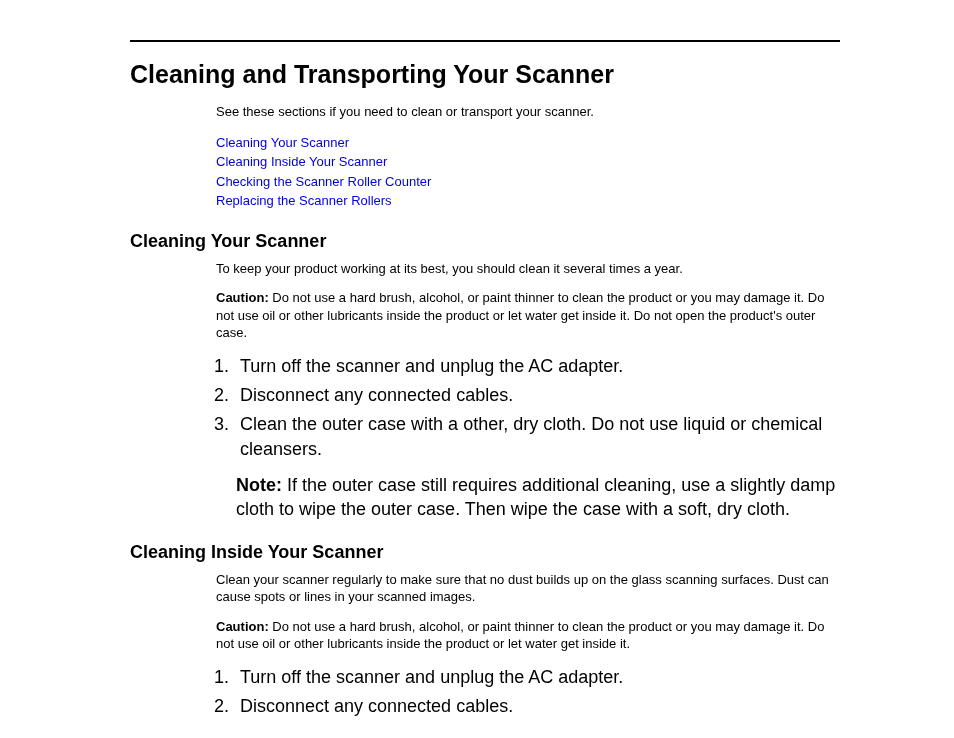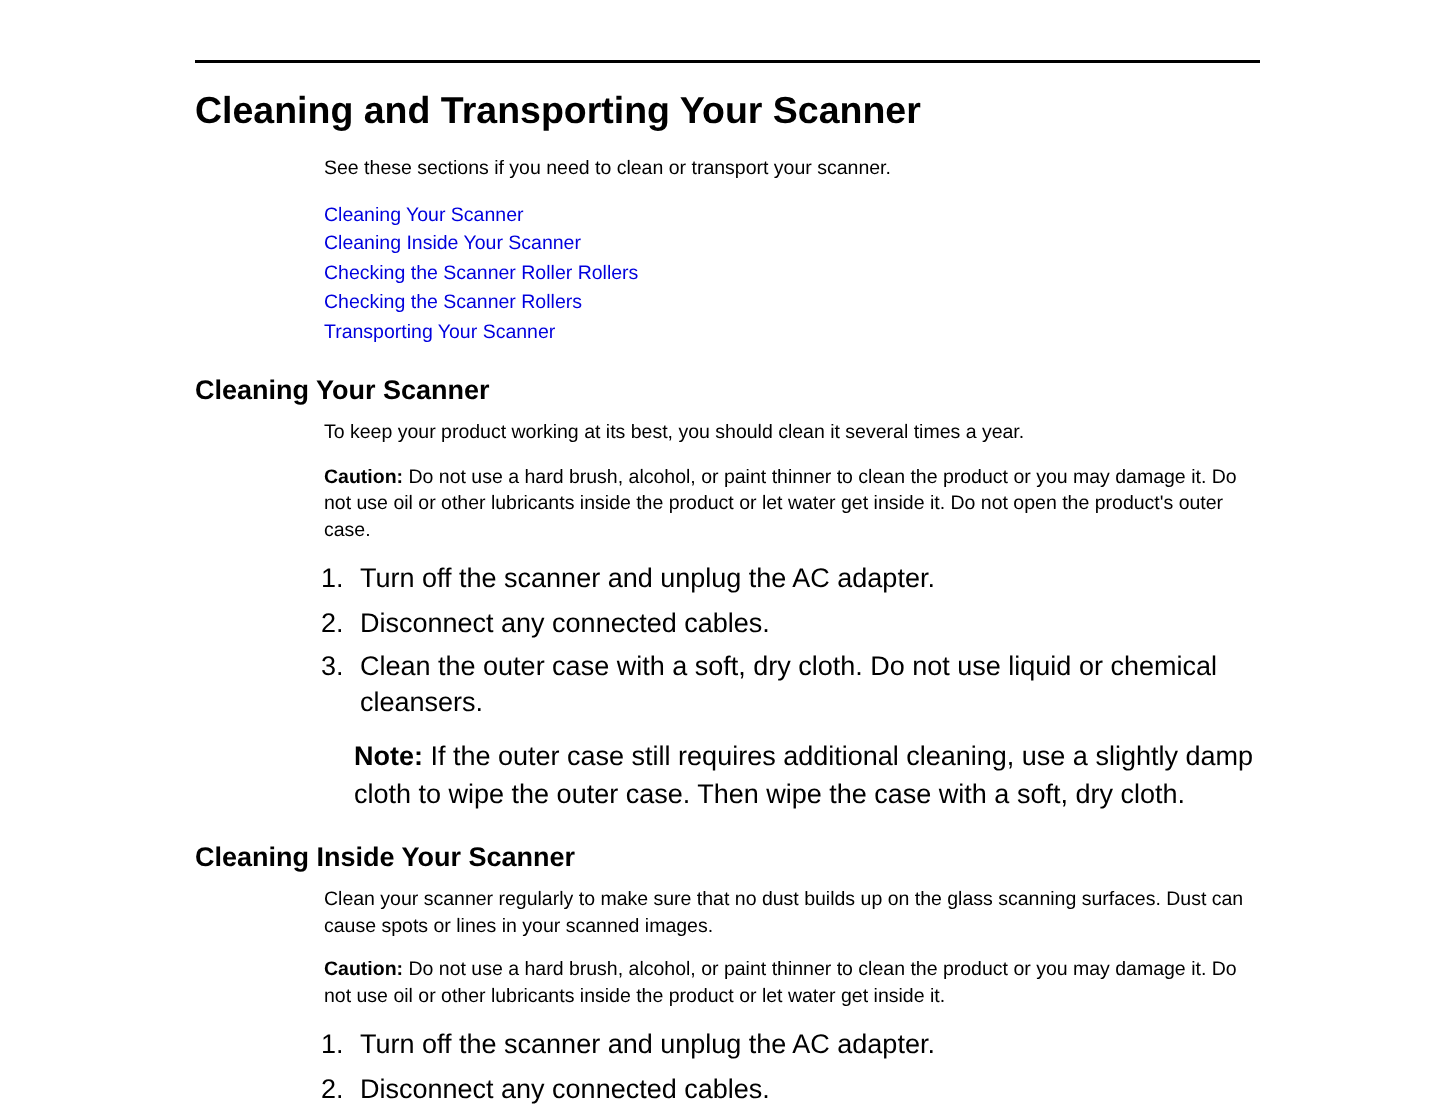--- a/index.html
+++ b/index.html
@@ -85,36 +85,35 @@
 <div class="page">
   <div class="hr"></div>
 
   <h1>Cleaning and Transporting Your Scanner</h1>
 
   <div class="indent">
     <p>See these sections if you need to clean or transport your scanner.</p>
     <div class="links-block">
       <span class="link link-line">Cleaning Your Scanner</span>
       <span class="link link-line">Cleaning Inside Your Scanner</span>
-      <span class="link link-line">Checking the Scanner Roller Rollers</span>
-      <span class="link link-line">Checking the Scanner Rollers</span>
-      <span class="link link-line">Transporting Your Scanner</span>
+      <span class="link link-line">Checking the Scanner Roller Counter</span>
+      <span class="link link-line">Replacing the Scanner Rollers</span>
     </div>
   </div>
 
   <h2>Cleaning Your Scanner</h2>
   <div class="indent">
     <p>To keep your product working at its best, you should clean it several times a year.</p>
     <p>
       <span class="bold">Caution:</span><span> Do not use a hard brush, alcohol, or paint thinner to clean the product or you may damage it. Do not use oil or other lubricants inside the product or let water get inside it. Do not open the product's outer case.</span>
     </p>
     <ol>
       <li>Turn off the scanner and unplug the AC adapter.</li>
       <li>Disconnect any connected cables.</li>
-      <li>Clean the outer case with a soft, dry cloth. Do not use liquid or chemical cleansers.</li>
+      <li>Clean the outer case with a other, dry cloth. Do not use liquid or chemical cleansers.</li>
     </ol>
     <div class="note-block">
       <span class="bold">Note:</span><span> If the outer case still requires additional cleaning, use a slightly damp cloth to wipe the outer case. Then wipe the case with a soft, dry cloth.</span>
     </div>
   </div>
 
   <h2>Cleaning Inside Your Scanner</h2>
   <div class="indent">
     <p>Clean your scanner regularly to make sure that no dust builds up on the glass scanning surfaces. Dust can cause spots or lines in your scanned images.</p>
     <p>

